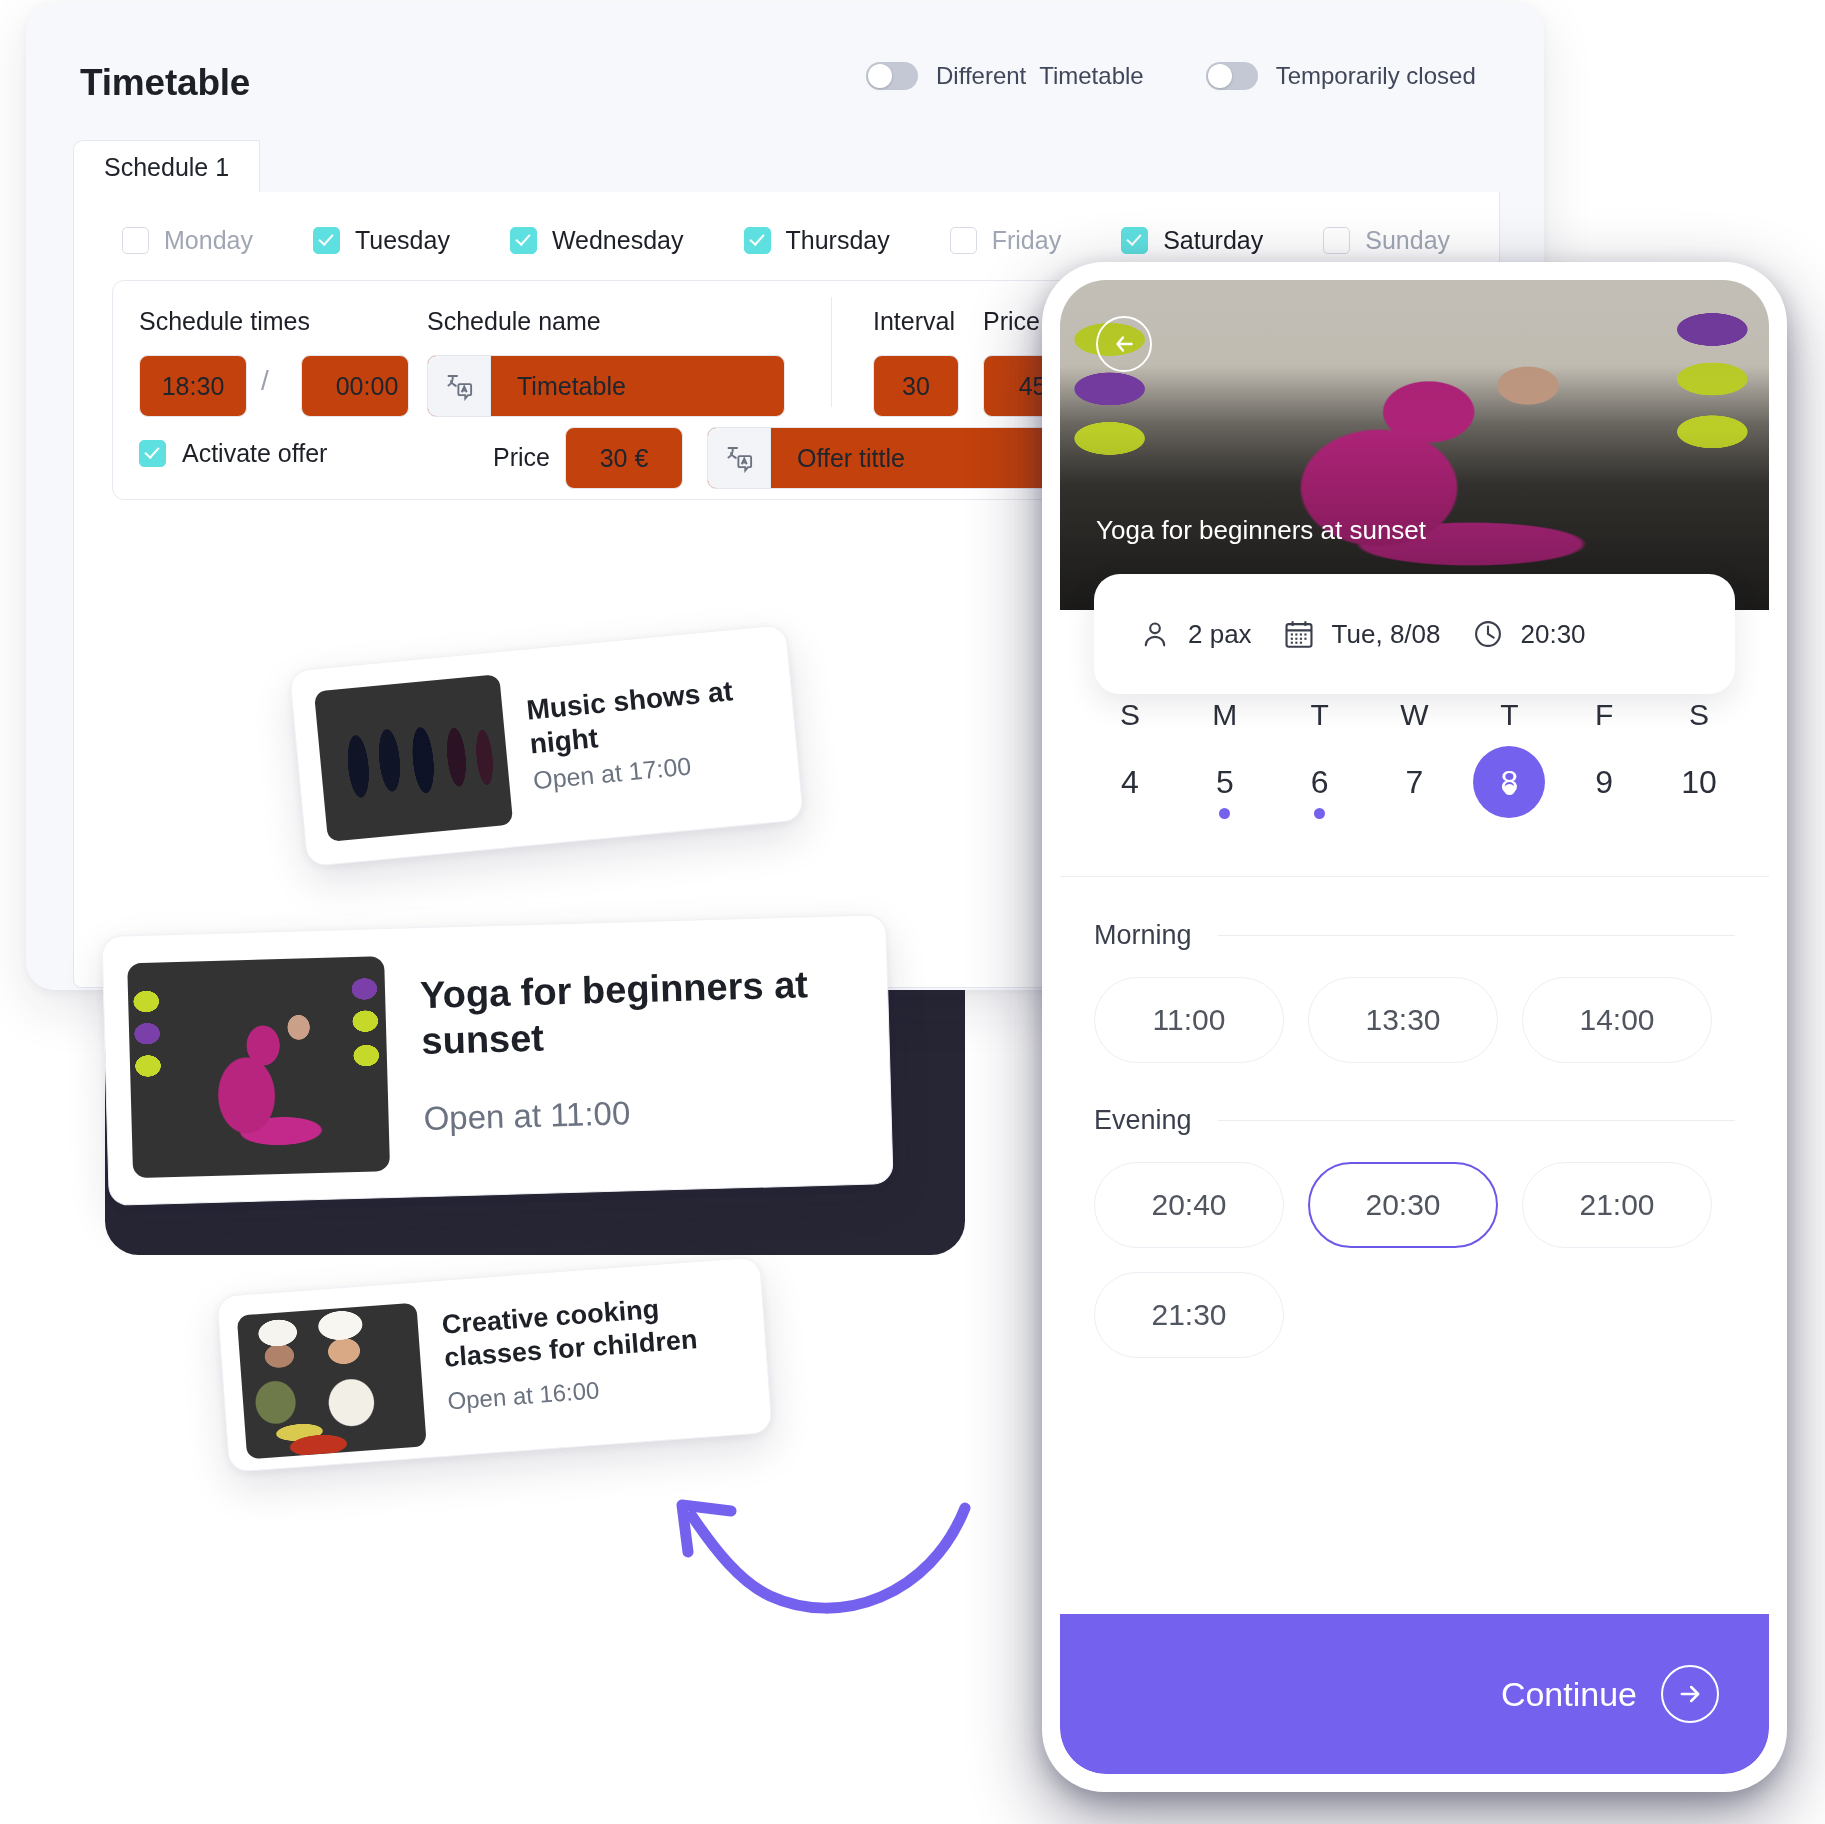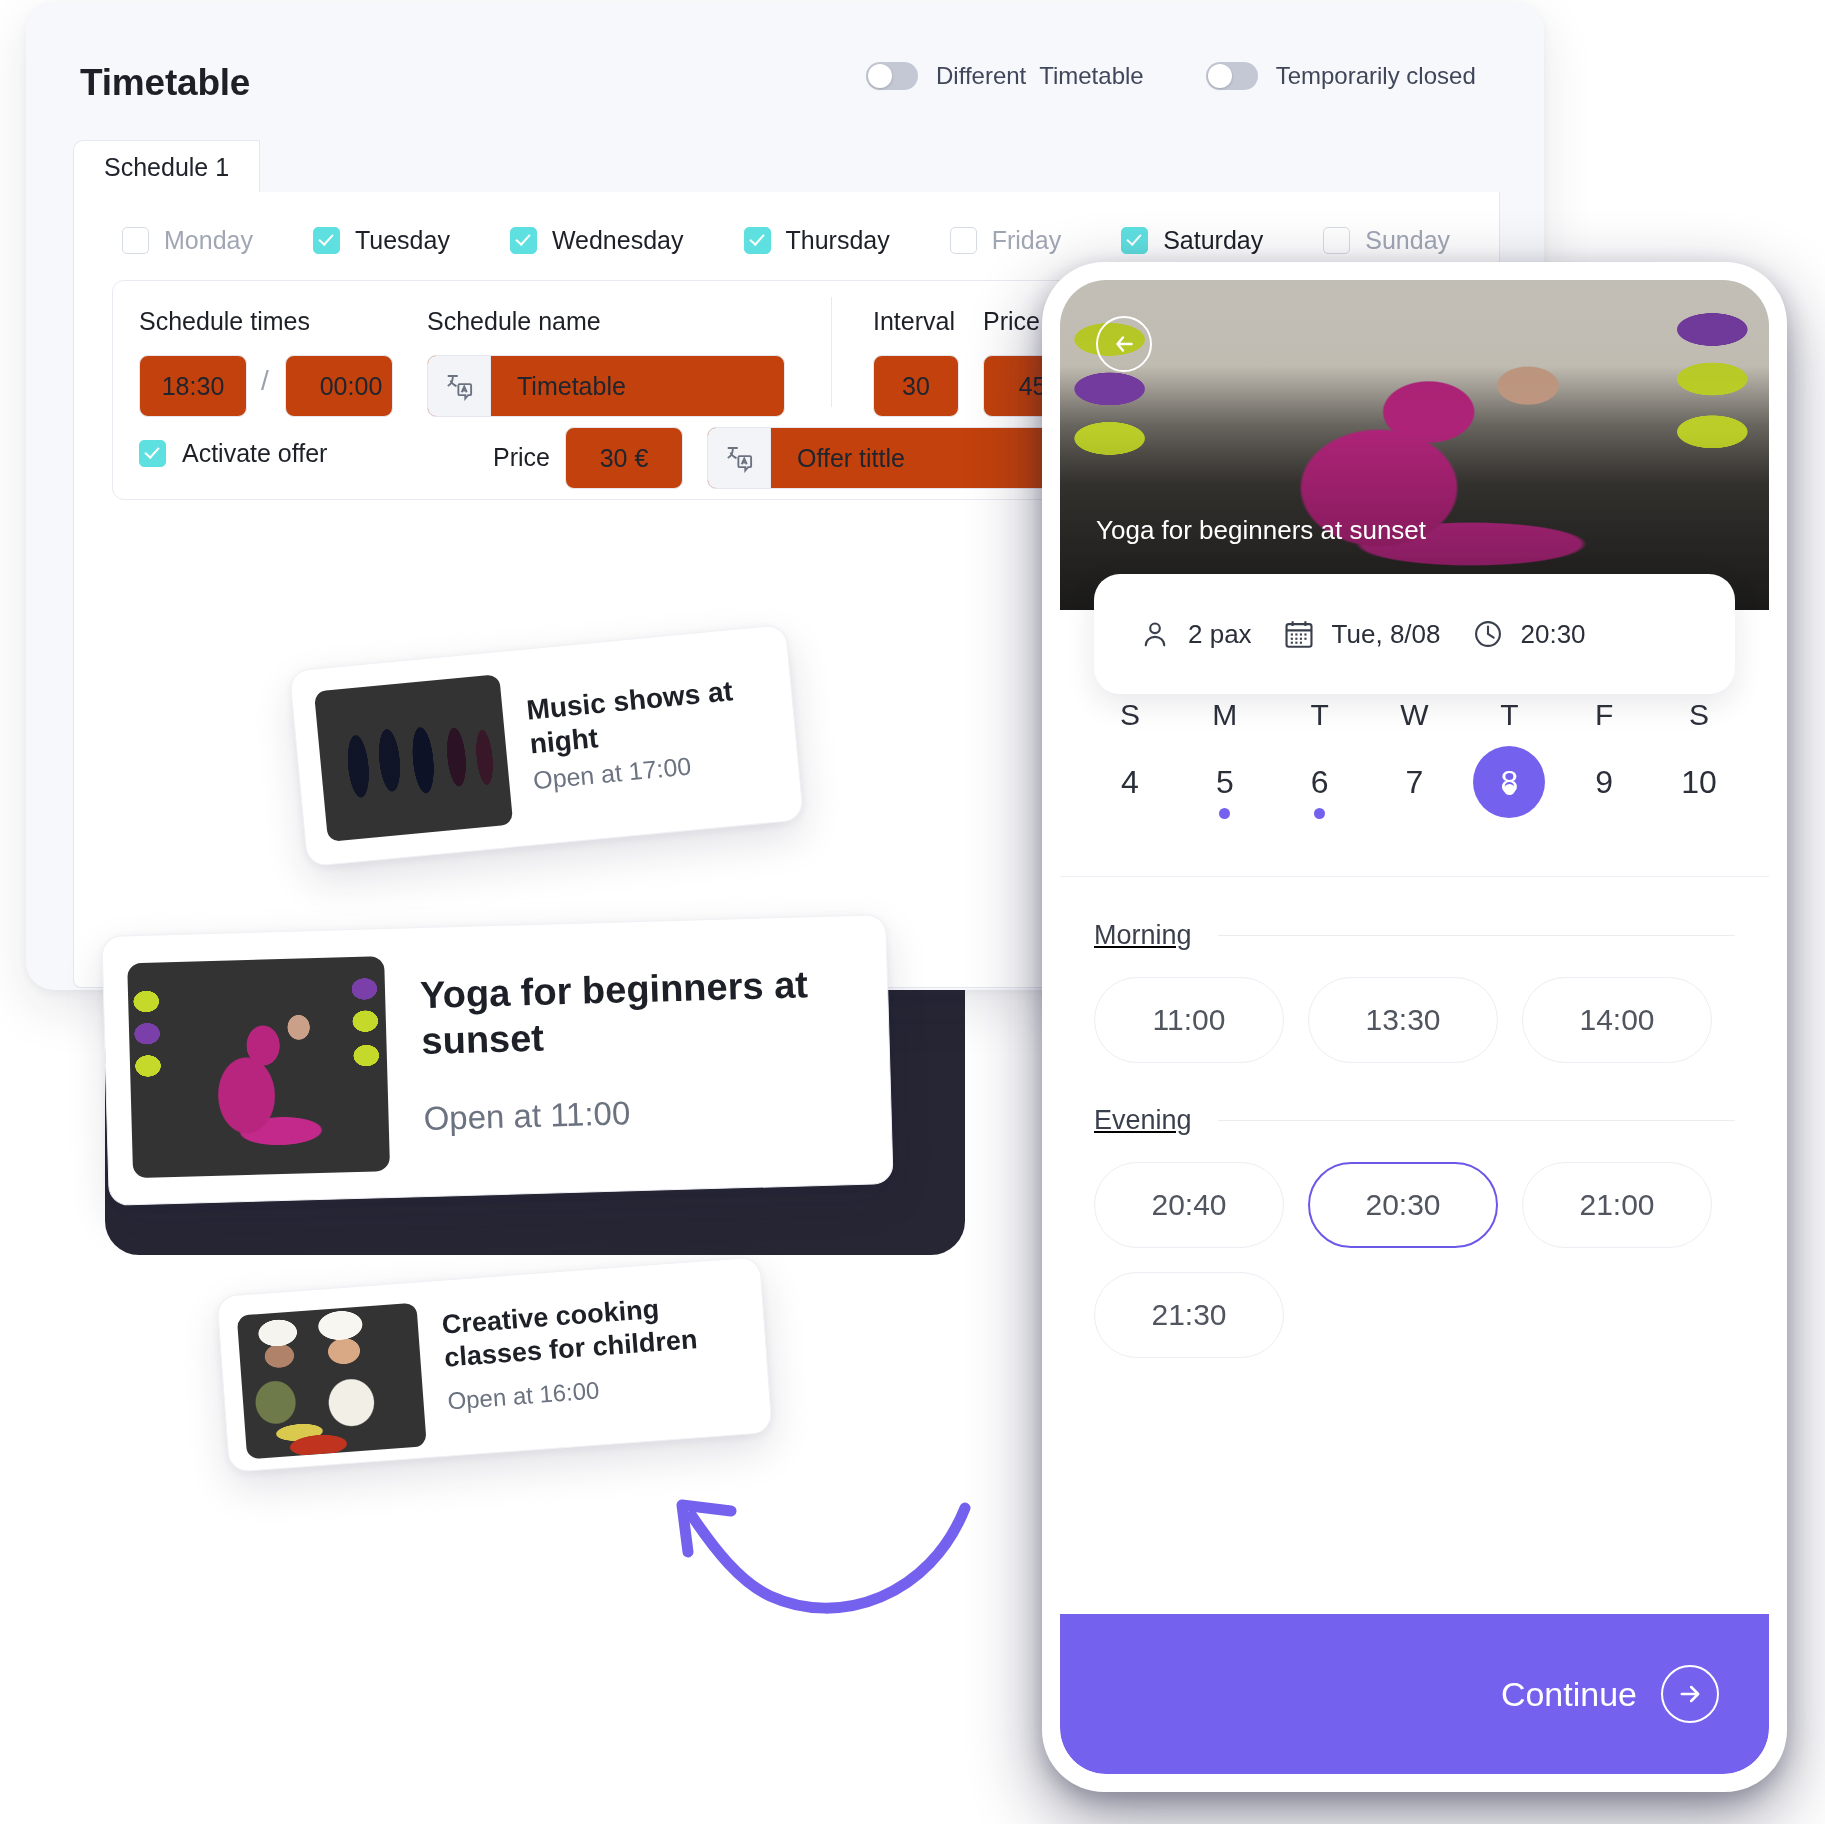--- a/index.html
+++ b/index.html
@@ -194,21 +194,21 @@
   .cal{position:absolute;left:0;top:418px;right:0;padding:0 34px;box-sizing:border-box;}
   .cal-row{display:flex;justify-content:space-between;}
   .cal-dow{width:72px;text-align:center;font-size:30px;color:#2b2f3a;}
   .cal-cell{width:72px;height:86px;display:flex;flex-direction:column;align-items:center;justify-content:flex-start;position:relative;margin-top:14px;}
   .cal-num{width:72px;height:72px;border-radius:36px;display:flex;align-items:center;justify-content:center;font-size:32px;color:#2b2f3a;}
   .cal-cell.sel .cal-num{background:#7461ee;color:#fff;}
   .dot{width:11px;height:11px;border-radius:50%;background:#7461ee;margin-top:-10px;}
   .cal-cell.sel .dot{background:#fff;position:absolute;top:48px;}
   .cal-sep{position:absolute;left:0;right:0;top:596px;height:1px;background:#eceef3;}
 
-  .slot-head{display:flex;align-items:center;gap:26px;padding:0 34px;margin-top:26px;text-decoration:underline;}
+  .slot-head{display:flex;align-items:center;gap:26px;padding:0 34px;margin-top:26px;}
   .slot-head .sh-label{font-size:27px;color:#3a3f4c;white-space:nowrap;}
   .slot-head .sh-line{flex:1;height:1px;background:#ececf1;}
   .slots{display:flex;flex-wrap:wrap;gap:24px;padding:0 34px;margin-top:26px;}
   .slot{
     width:190px;height:86px;border-radius:43px;border:1.6px solid #eceef3;background:#fff;
     display:flex;align-items:center;justify-content:center;font-size:30px;color:#50555f;
     box-sizing:border-box;
   }
   .slot.sel{border:2.4px solid #6b58e8;color:#50555f;}
 
@@ -289,21 +289,21 @@
         </div>
       </div>
 
       <div class="formbox">
 
         <div class="fb-label" style="left:26px;top:26px;">Schedule times</div>
         <div class="fld" style="left:26px;top:74px;width:108px;height:62px;justify-content:center;">
           <span>18:30</span>
         </div>
         <div class="slash" style="left:148px;top:84px;">/</div>
-        <div class="fld" style="left:172px;top:74px;width:108px;height:62px;justify-content:center;padding-left:24px;">
+        <div class="fld" style="left:188px;top:74px;width:108px;height:62px;justify-content:center;padding-left:24px;">
           <span>00:00</span>
         </div>
 
         <div class="fb-label" style="left:314px;top:26px;">Schedule name</div>
         <div class="fld" style="left:314px;top:74px;width:358px;height:62px;padding:0;">
           <div class="trans-ico">
             <svg width="30" height="30" viewBox="0 0 24 24" fill="none" stroke="#6b7280" stroke-width="1.5">
               <path d="M3 4h8M7 4v1.2c0 3-1.8 5.6-4 6.8M5.2 7.6c.9 2.1 2.6 3.8 4.8 4.6"></path>
               <path d="M12.5 10.5h8.2a1 1 0 011 1v6.8a1 1 0 01-1 1h-1.4L17 22v-2.7h-4.5a1 1 0 01-1-1v-6.8a1 1 0 011-1z"></path>
               <path d="M14.2 17l2-4.5 2 4.5M14.9 15.6h2.6"></path>

